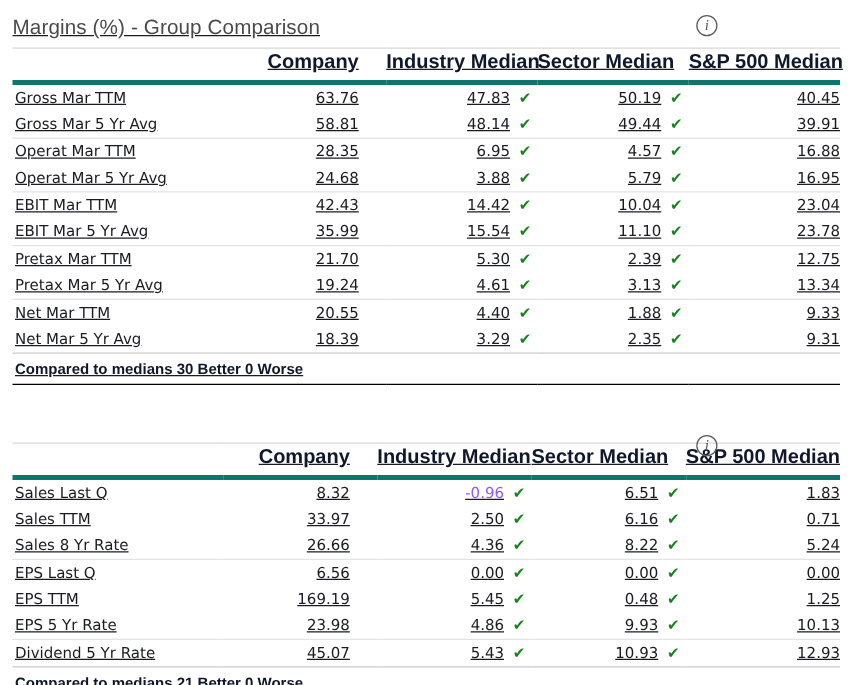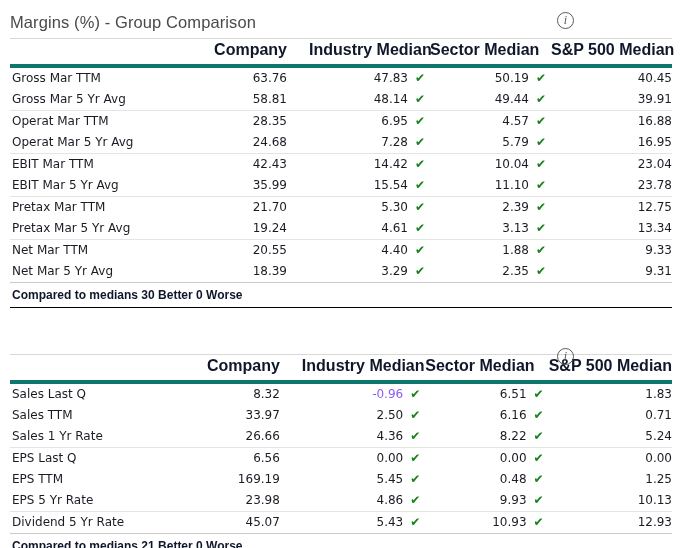--- a/index.html
+++ b/index.html
@@ -11,20 +11,21 @@
     width: 680px;
     height: 548px;
     font-family: "DejaVu Sans", sans-serif;
     font-size: 12px;
     color: #1b1b24;
     overflow: hidden;
   }
   .panel {
     width: 592px;
     box-sizing: border-box;
+    text-decoration: underline;
   }
   .panel-head {
     position: relative;
     padding: 12px 0 6px 10px;
   }
   .panel-title {
     font-family: "Liberation Sans", sans-serif;
     font-size: 16.5px;
     font-weight: 400;
     color: #4a4a4a;
@@ -160,21 +161,21 @@
           <tr class="">
             <td class="label">Operat Mar TTM</td>
             <td class="num co">28.35</td>
             <td class="num"><span class="val">6.95</span><span class="chk">✔</span></td>
             <td class="num"><span class="val">4.57</span><span class="chk">✔</span></td>
             <td class="num last"><span class="val">16.88</span><span class="chk">✔</span></td>
           </tr>
           <tr class="grp-end">
             <td class="label">Operat Mar 5 Yr Avg</td>
             <td class="num co">24.68</td>
-            <td class="num"><span class="val">7.28</span><span class="chk">✔</span></td>
+            <td class="num"><span class="val">3.88</span><span class="chk">✔</span></td>
             <td class="num"><span class="val">5.79</span><span class="chk">✔</span></td>
             <td class="num last"><span class="val">16.95</span><span class="chk">✔</span></td>
           </tr>
           <tr class="">
             <td class="label">EBIT Mar TTM</td>
             <td class="num co">42.43</td>
             <td class="num"><span class="val">14.42</span><span class="chk">✔</span></td>
             <td class="num"><span class="val">10.04</span><span class="chk">✔</span></td>
             <td class="num last"><span class="val">23.04</span><span class="chk">✔</span></td>
           </tr>
@@ -252,21 +253,21 @@
             <td class="num last"><span class="val">1.83</span><span class="chk">✔</span></td>
           </tr>
           <tr class="">
             <td class="label">Sales TTM</td>
             <td class="num co">33.97</td>
             <td class="num"><span class="val">2.50</span><span class="chk">✔</span></td>
             <td class="num"><span class="val">6.16</span><span class="chk">✔</span></td>
             <td class="num last"><span class="val">0.71</span><span class="chk">✔</span></td>
           </tr>
           <tr class="grp-end">
-            <td class="label">Sales 1 Yr Rate</td>
+            <td class="label">Sales 8 Yr Rate</td>
             <td class="num co">26.66</td>
             <td class="num"><span class="val">4.36</span><span class="chk">✔</span></td>
             <td class="num"><span class="val">8.22</span><span class="chk">✔</span></td>
             <td class="num last"><span class="val">5.24</span><span class="chk">✔</span></td>
           </tr>
           <tr class="">
             <td class="label">EPS Last Q</td>
             <td class="num co">6.56</td>
             <td class="num"><span class="val">0.00</span><span class="chk">✔</span></td>
             <td class="num"><span class="val">0.00</span><span class="chk">✔</span></td>

